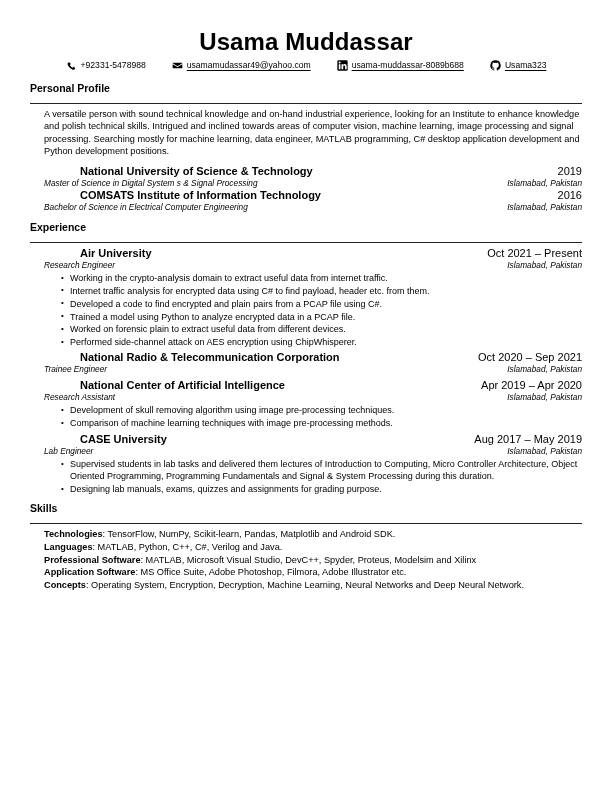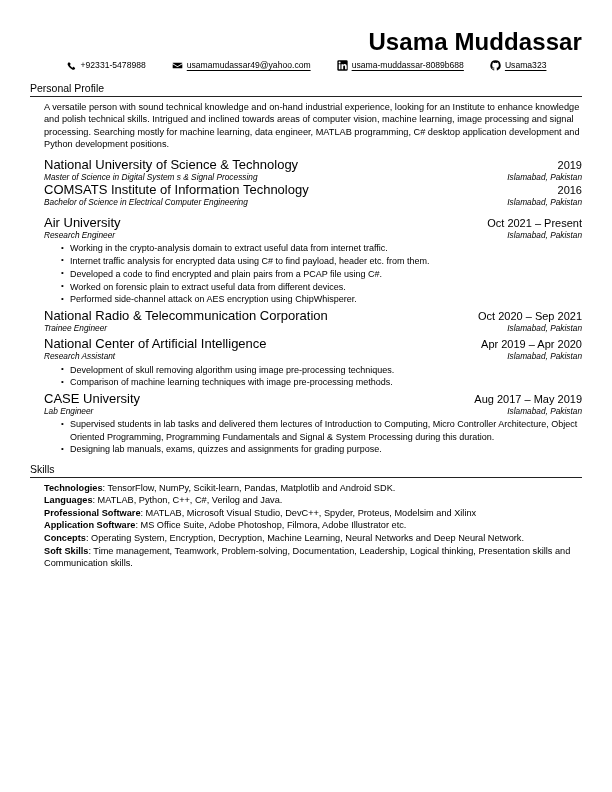--- a/index.html
+++ b/index.html
@@ -18,21 +18,21 @@
     width: 612px;
     height: 792px;
     box-sizing: border-box;
     padding: 28px 30px 20px 30px;
     position: relative;
     overflow: hidden;
   }
 
   
   .name {
-    text-align: right;
+    text-align: center;
     font-size: 24px;
     font-weight: bold;
     letter-spacing: 0.1px;
     line-height: 28px;
     margin: 0 0 3px 0;
   }
   .contact-row {
     display: flex;
     justify-content: center;
     align-items: center;
@@ -61,22 +61,22 @@
   .contact-text.link {
     text-decoration: underline;
     text-underline-offset: 1.5px;
   }
 
   
   .section { margin-top: 7px; }
   .section-title {
     font-size: 10.5px;
     line-height: 13px;
-    font-weight: normal;
-    padding-bottom: 1px;
+    font-weight: bold;
+    padding-bottom: 8px;
     border-bottom: 1.1px solid #222;
     margin-bottom: 4px;
   }
 
   .body-block {
     font-size: 9.2px;
     line-height: 12.4px;
     padding-left: 14px;
     padding-right: 0px;
     text-align: left;
@@ -84,23 +84,24 @@
 
   
   .entry { padding-left: 14px; }
   .entry-row {
     display: flex;
     justify-content: space-between;
     align-items: baseline;
     gap: 10px;
   }
   .entry-title {
-    font-size: 13px;
-    font-weight: normal;
+    font-size: 11px;
+    font-weight: bold;
     line-height: 13px;
+    margin-left: 36px;
   }
   .entry-right {
     font-size: 11px;
     line-height: 13px;
     text-align: right;
     white-space: nowrap;
   }
   .entry-sub {
     font-size: 8.3px;
     font-style: italic;
@@ -219,34 +220,36 @@
         <span class="entry-right">2016</span>
       </div>
       <div class="entry-row">
         <span class="entry-sub">Bachelor of Science in Electrical Computer Engineering</span>
         <span class="entry-loc">Islamabad, Pakistan</span>
       </div>
     </div>
   </div>
 
   <div class="section">
+    <div class="section-title">Experience</div>
 
     <div class="entry exp-entry">
       <div class="entry-row">
         <span class="entry-title">Air University</span>
         <span class="entry-right">Oct 2021 – Present</span>
       </div>
       <div class="entry-row">
         <span class="entry-sub">Research Engineer</span>
         <span class="entry-loc">Islamabad, Pakistan</span>
       </div>
       <ul class="bullets">
         <li>Working in the crypto-analysis domain to extract useful data from internet traffic.</li>
         <li>Internet traffic analysis for encrypted data using C# to find payload, header etc. from them.</li>
         <li>Developed a code to find encrypted and plain pairs from a PCAP file using C#.</li>
+        <li>Trained a model using Python to analyze encrypted data in a PCAP file.</li>
         <li>Worked on forensic plain to extract useful data from different devices.</li>
         <li>Performed side-channel attack on AES encryption using ChipWhisperer.</li>
       </ul>
     </div>
 
     <div class="entry exp-entry">
       <div class="entry-row">
         <span class="entry-title">National Radio &amp; Telecommunication Corporation</span>
         <span class="entry-right">Oct 2020 – Sep 2021</span>
       </div>
@@ -299,19 +302,16 @@
       </div>
       <div class="skill-line">
         <span class="skill-label">Professional Software</span><span>: MATLAB, Microsoft Visual Studio, DevC++, Spyder, Proteus, Modelsim and Xilinx</span>
       </div>
       <div class="skill-line">
         <span class="skill-label">Application Software</span><span>: MS Office Suite, Adobe Photoshop, Filmora, Adobe Illustrator etc.</span>
       </div>
       <div class="skill-line">
         <span class="skill-label">Concepts</span><span>: Operating System, Encryption, Decryption, Machine Learning, Neural Networks and Deep Neural Network.</span>
       </div>
-      <div class="skill-line">
-        <span class="skill-label">Soft Skills</span><span>: Time management, Teamwork, Problem-solving, Documentation, Leadership, Logical thinking, Presentation skills and Communication skills.</span>
-      </div>
     </div>
   </div>
 
 </div>
 
 </body></html>

